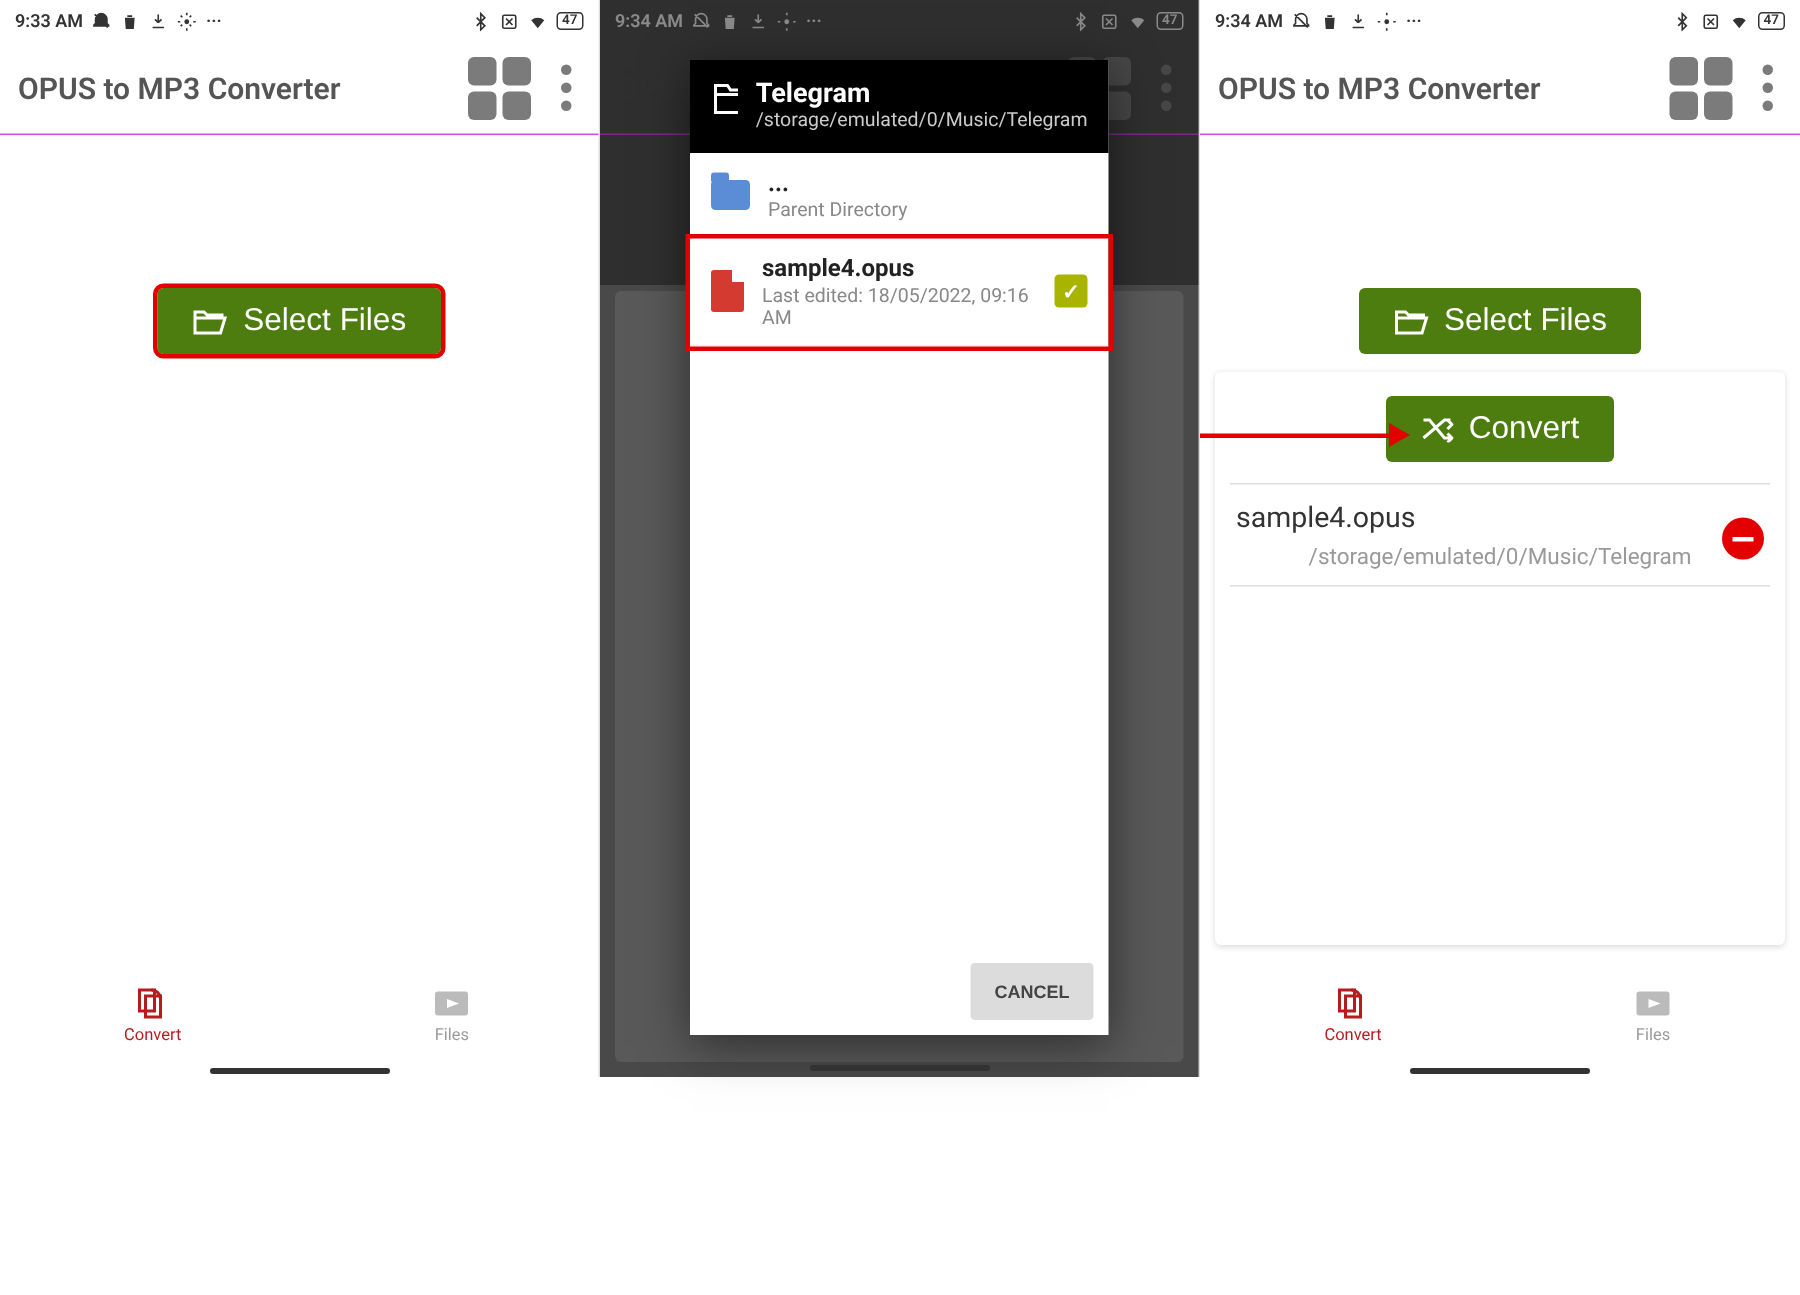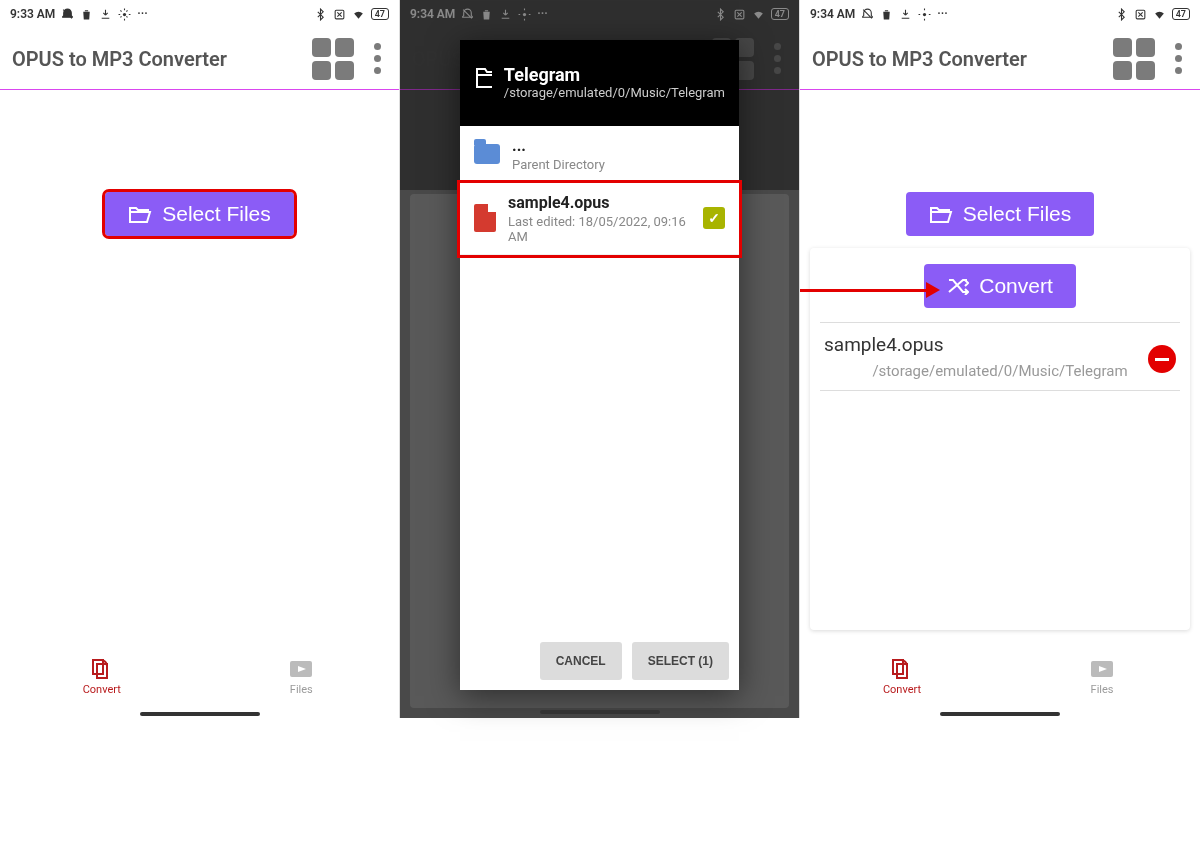--- a/index.html
+++ b/index.html
@@ -49,21 +49,21 @@
   .dim .app-bar { background: rgba(0,0,0,.35); color:#555;}
   .app-bar-right { display:flex; align-items:center; gap:14px;}
   .grid-4 { width:42px; height:42px; display:grid; grid-template-columns:1fr 1fr; grid-template-rows:1fr 1fr; gap:4px;}
   .grid-4 span { background:#7b7b7b; border-radius:4px;}
   .v3dots { display:flex; flex-direction:column; gap:5px; padding:0 6px;}
   .v3dots span { width:7px; height:7px; background:#7b7b7b; border-radius:50%;}
   .content-wrap { flex:1; display:flex; flex-direction:column;}
   .space-top { height:100px; }
   .dim .space-top { background: rgba(0,0,0,.35);}
   .big-btn {
-    background:#8b5cf6;
+    background:#4d7c0f;
     color:#fff;
     font-size:21px;
     padding:10px 23px;
     border-radius:4px;
     display:flex;
     align-items:center;
     gap:10px;
     border:none;
   }
   .btn-row { display:flex; justify-content:center; padding: 2px 0 8px 0;}
@@ -120,21 +120,21 @@
     top:40px;
     bottom:28px;
     background:#fff;
     box-shadow: 0 6px 30px rgba(0,0,0,.5);
     display:flex;
     flex-direction:column;
   }
   .dlg-header{
     background:#000;
     color:#fff;
-    padding:24px 14px;
+    padding:12px 14px;
     display:flex;
     gap:12px;
     align-items:flex-start;
   }
   .dlg-title{ font-weight:700; font-size:18px;}
   .dlg-sub{ font-size:13px; color:#ccc; line-height:1.3;}
   .dlg-row{
     padding:10px 14px;
     display:flex;
     gap:12px;
@@ -362,21 +362,20 @@
       <div class="doc-ico"></div>
       <div class="txts">
         <div class="row-title">sample4.opus</div>
         <div class="row-sub">Last edited: 18/05/2022, 09:16 AM</div>
       </div>
       <div class="check">✓</div>
     </div>
 
     <div class="dlg-footer">
       <button class="flat-btn">CANCEL</button>
-      <button class="flat-btn">SELECT (1)</button>
     </div>
   </div>
   <div class="home-ind" style="position:absolute;bottom:2px;left:0;right:0">
       <span></span>
     </div>
 </div>
 
 <div class="panel" style="border-right:none;">
   <div class="status-bar">
     <div class="status-left">

